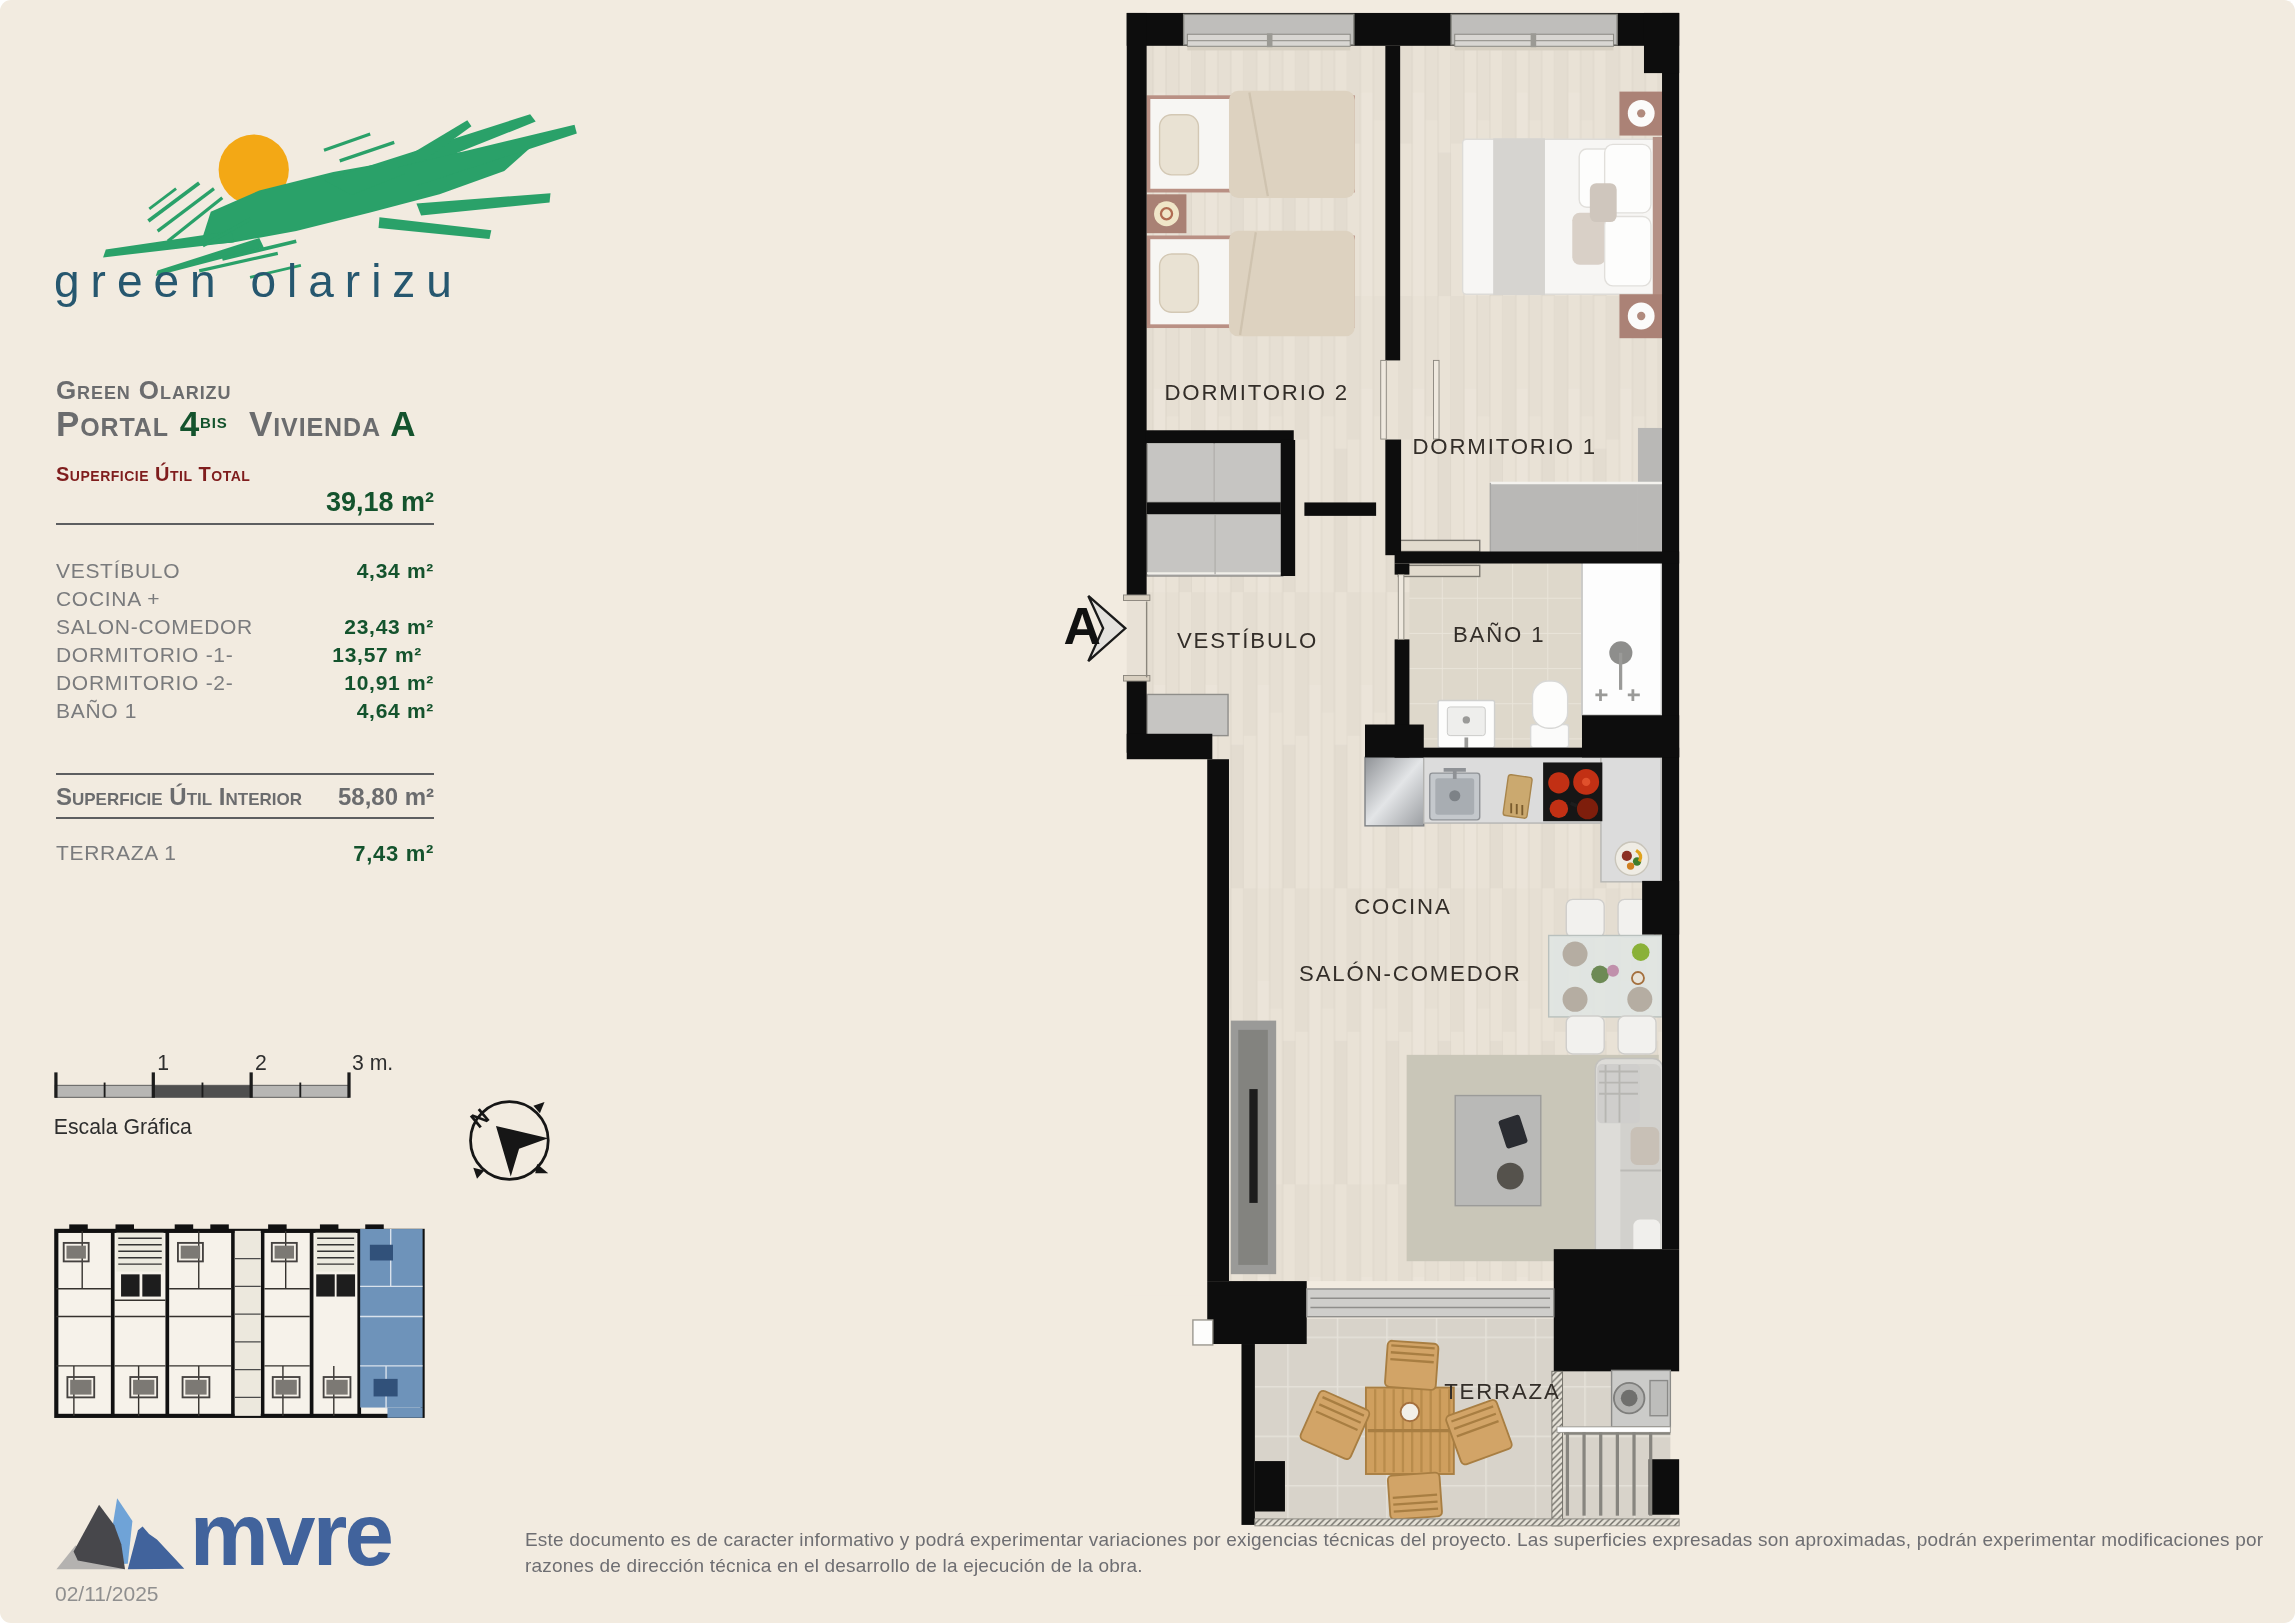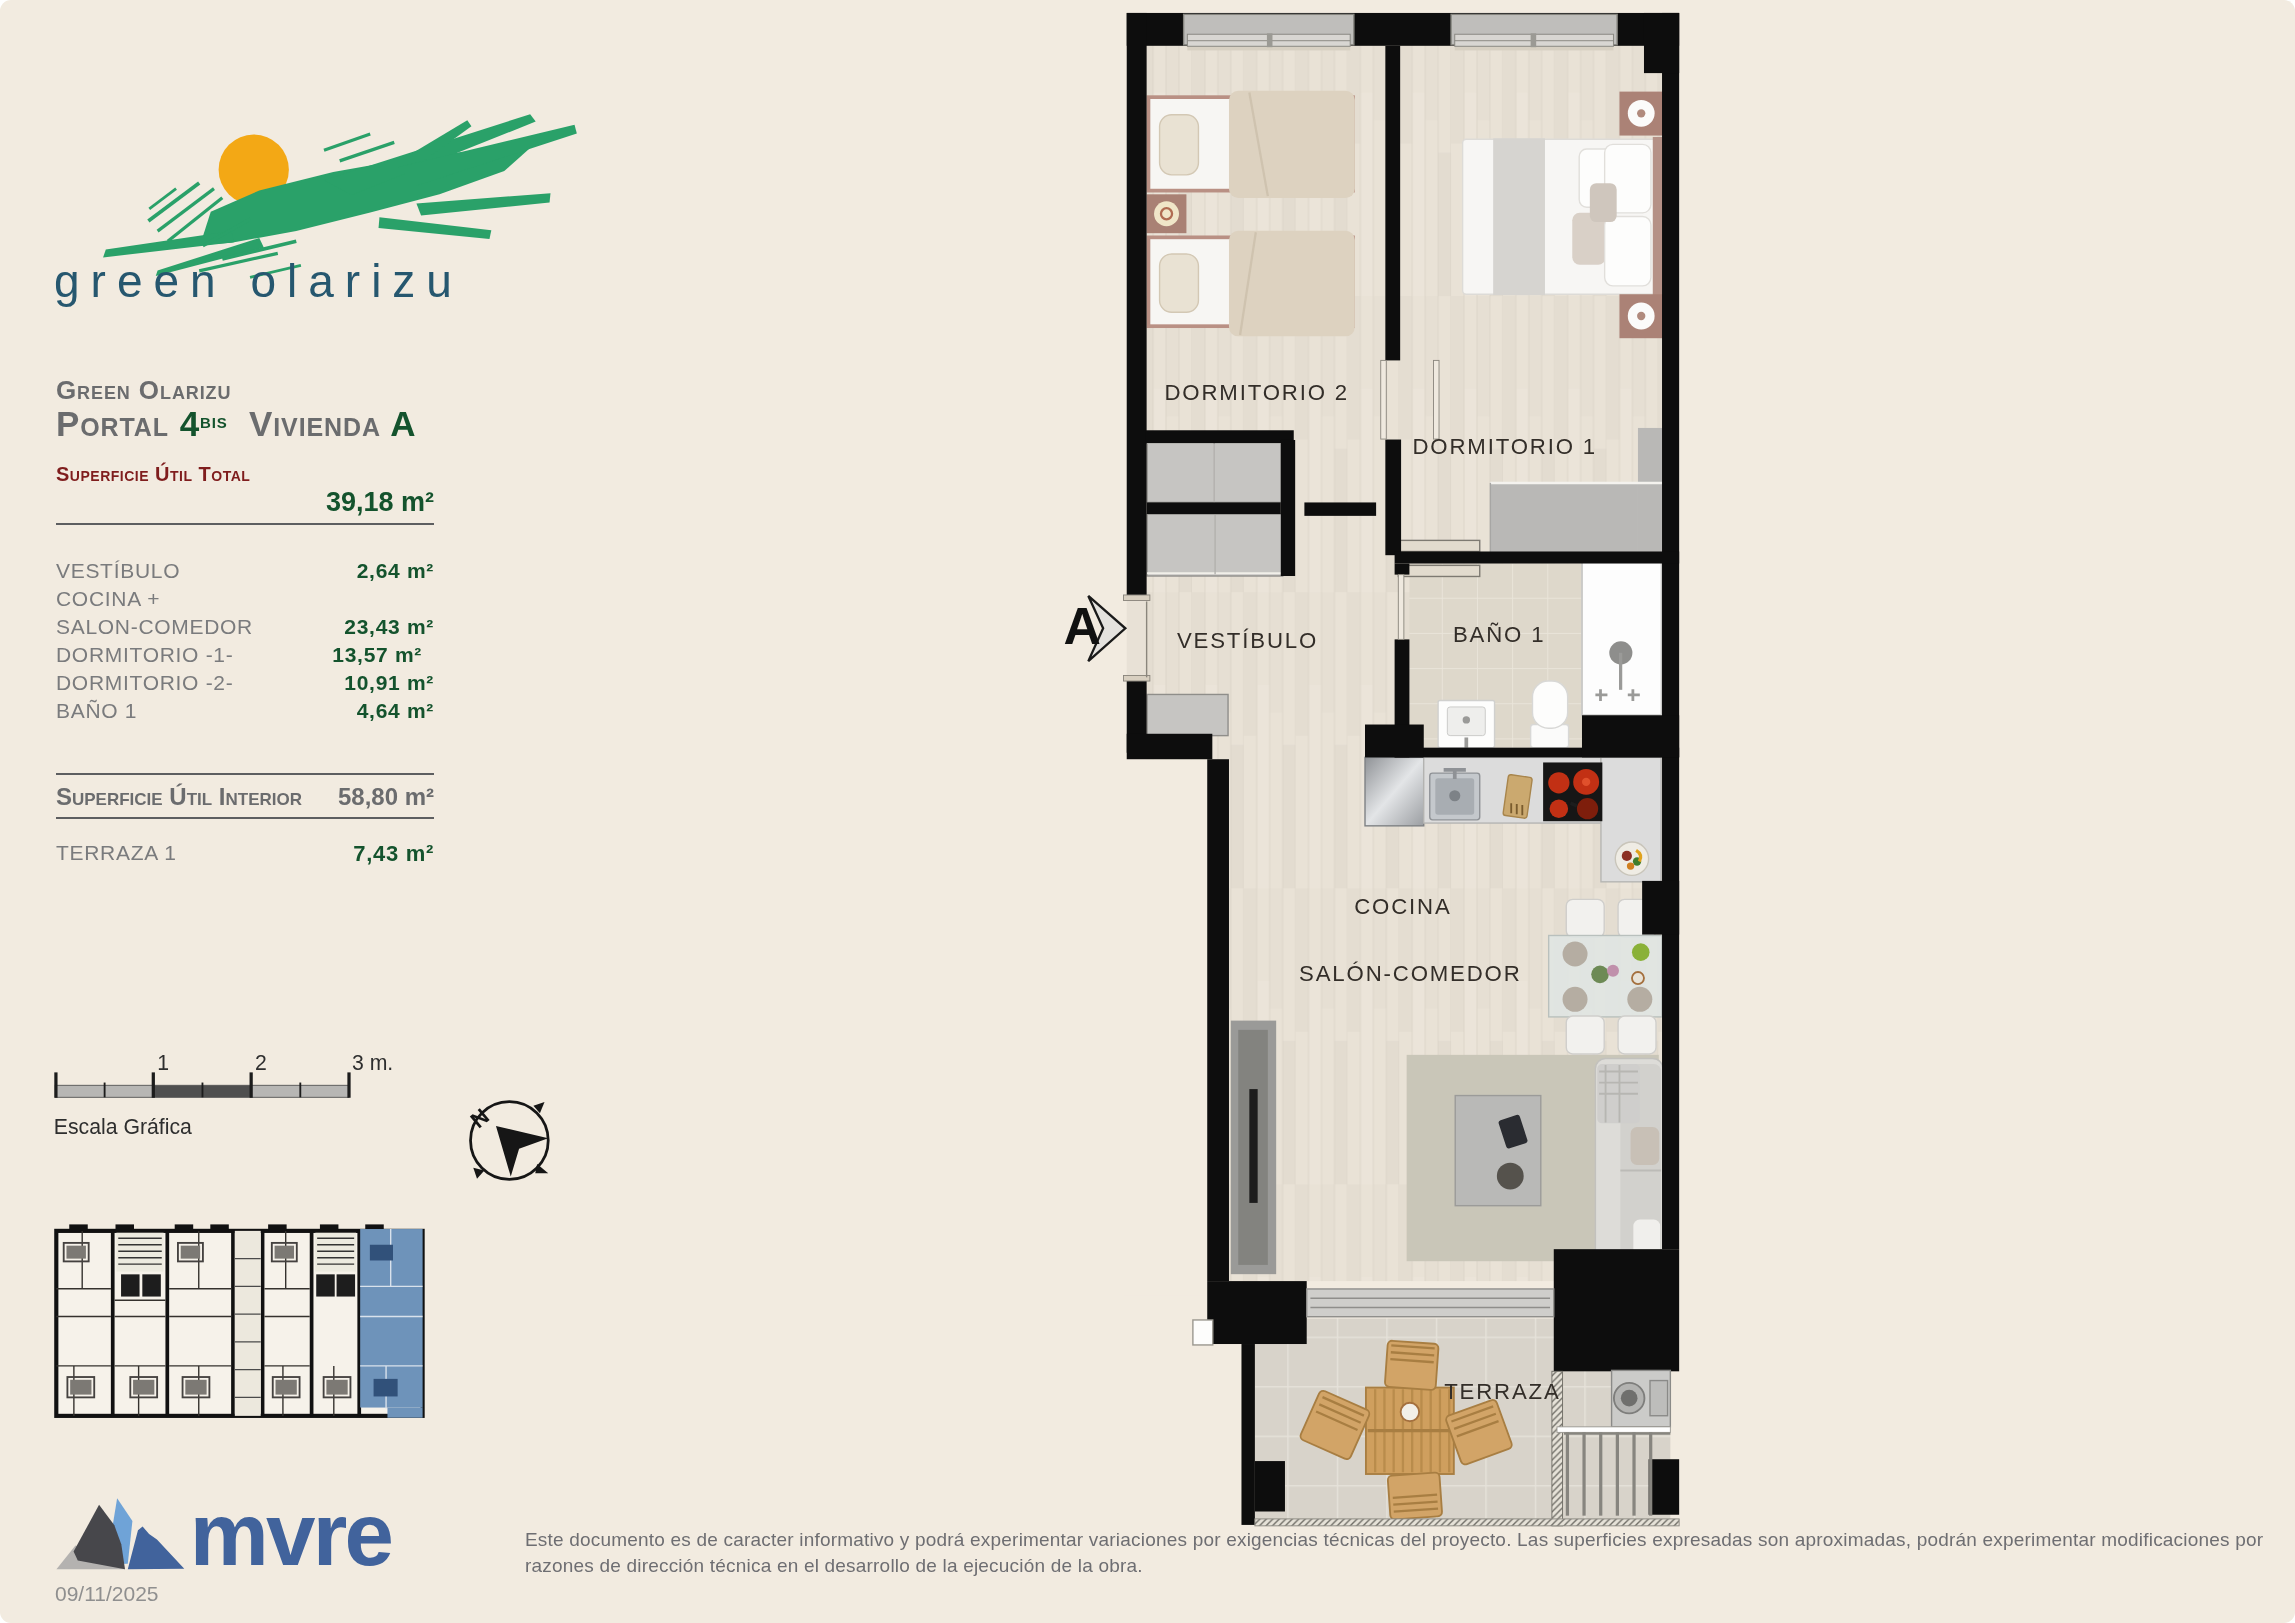--- a/index.html
+++ b/index.html
@@ -47,21 +47,21 @@
 
 <div class="abs sc" style="left:56px;top:404px;font-size:35px;font-weight:bold;color:#6b6c6e;letter-spacing:0.9px;">Portal <span class="org">4<span style="font-size:21px;vertical-align:8.3px;">bis</span></span>&nbsp; Vivienda <span class="org">A</span></div>
 
 <div class="abs sc" style="left:56px;top:463px;font-size:20px;font-weight:bold;color:#7f1d1d;letter-spacing:0.5px;">Superficie Útil Total</div>
 
 <div class="abs org" style="left:56px;top:487px;width:378px;text-align:right;font-size:27px;font-weight:bold;">39,18 m²</div>
 
 <div class="abs" style="left:56px;top:523px;width:378px;height:2.3px;background:#5d5e60;"></div>
 
 <div class="abs" style="left:56px;top:559px;width:378px;font-size:21px;color:#7a7b7d;letter-spacing:0.7px;">
-  <div style="height:28px;position:relative;">VESTÍBULO<span class="org" style="position:absolute;right:0;font-weight:bold;">2,64 m²</span></div>
+  <div style="height:28px;position:relative;">VESTÍBULO<span class="org" style="position:absolute;right:0;font-weight:bold;">4,34 m²</span></div>
   <div style="height:28px;position:relative;">COCINA +</div>
   <div style="height:28px;position:relative;">SALON-COMEDOR<span class="org" style="position:absolute;right:0;font-weight:bold;">23,43 m²</span></div>
   <div style="height:28px;position:relative;">DORMITORIO -1-<span class="org" style="position:absolute;right:12px;font-weight:bold;">13,57 m²</span></div>
   <div style="height:28px;position:relative;">DORMITORIO -2-<span class="org" style="position:absolute;right:0;font-weight:bold;">10,91 m²</span></div>
   <div style="height:28px;position:relative;">BAÑO 1<span class="org" style="position:absolute;right:0;font-weight:bold;">4,64 m²</span></div>
 </div>
 
 <div class="abs" style="left:56px;top:773px;width:378px;height:2.3px;background:#5d5e60;"></div>
 
 <div class="abs sc" style="left:56px;top:783px;width:378px;font-size:24px;font-weight:bold;color:#6b6c6e;">Superficie Útil Interior<span style="position:absolute;right:0;font-variant:normal;">58,80 m²</span></div>
@@ -186,21 +186,21 @@
 
   <polygon points="253,3239 286,3288 276,3380 256,3381 243,3300" fill="#6fa3d7"></polygon>
 
   <path d="M214,3253 L159,3354 L168,3373 L270,3392 L262,3338 L247,3297 Z" fill="#47474b"></path>
 
   <polygon points="276,3392 298,3308 308,3300 322,3316 339,3328 398,3391" fill="#41639c"></polygon>
 
   <text x="410" y="3383" font-size="192" font-weight="bold" fill="#41639c" letter-spacing="-6">mvre</text>
 </svg>
 
-<div class="abs" style="left:55px;top:1582px;font-size:21px;color:#8f8f8f;">09/11/2025</div>
+<div class="abs" style="left:55px;top:1582px;font-size:21px;color:#8f8f8f;">02/11/2025</div>
 
 <div class="abs" style="left:525px;top:1527px;width:1740px;font-size:19px;line-height:26px;color:#6e6e72;letter-spacing:0.2px;">Este documento es de caracter informativo y podrá experimentar variaciones por exigencias técnicas del proyecto. Las superficies expresadas son aproximadas, podrán experimentar modificaciones por razones de dirección técnica en el desarrollo de la ejecución de la obra.</div>
 
 <svg id="plan" class="abs" style="left:1018px;top:0px;" width="694" height="1623" viewBox="2200 0 1500 3508">
 <defs>
   <pattern id="wood" width="112" height="640" patternUnits="userSpaceOnUse">
     <rect width="112" height="640" fill="#e9e2d6"></rect>
     <rect x="0" width="28" height="310" fill="#e4ddd1"></rect>
     <rect x="28" y="200" width="28" height="440" fill="#ebe4d9"></rect>
     <rect x="56" y="0" width="28" height="260" fill="#e6dfd3"></rect>

